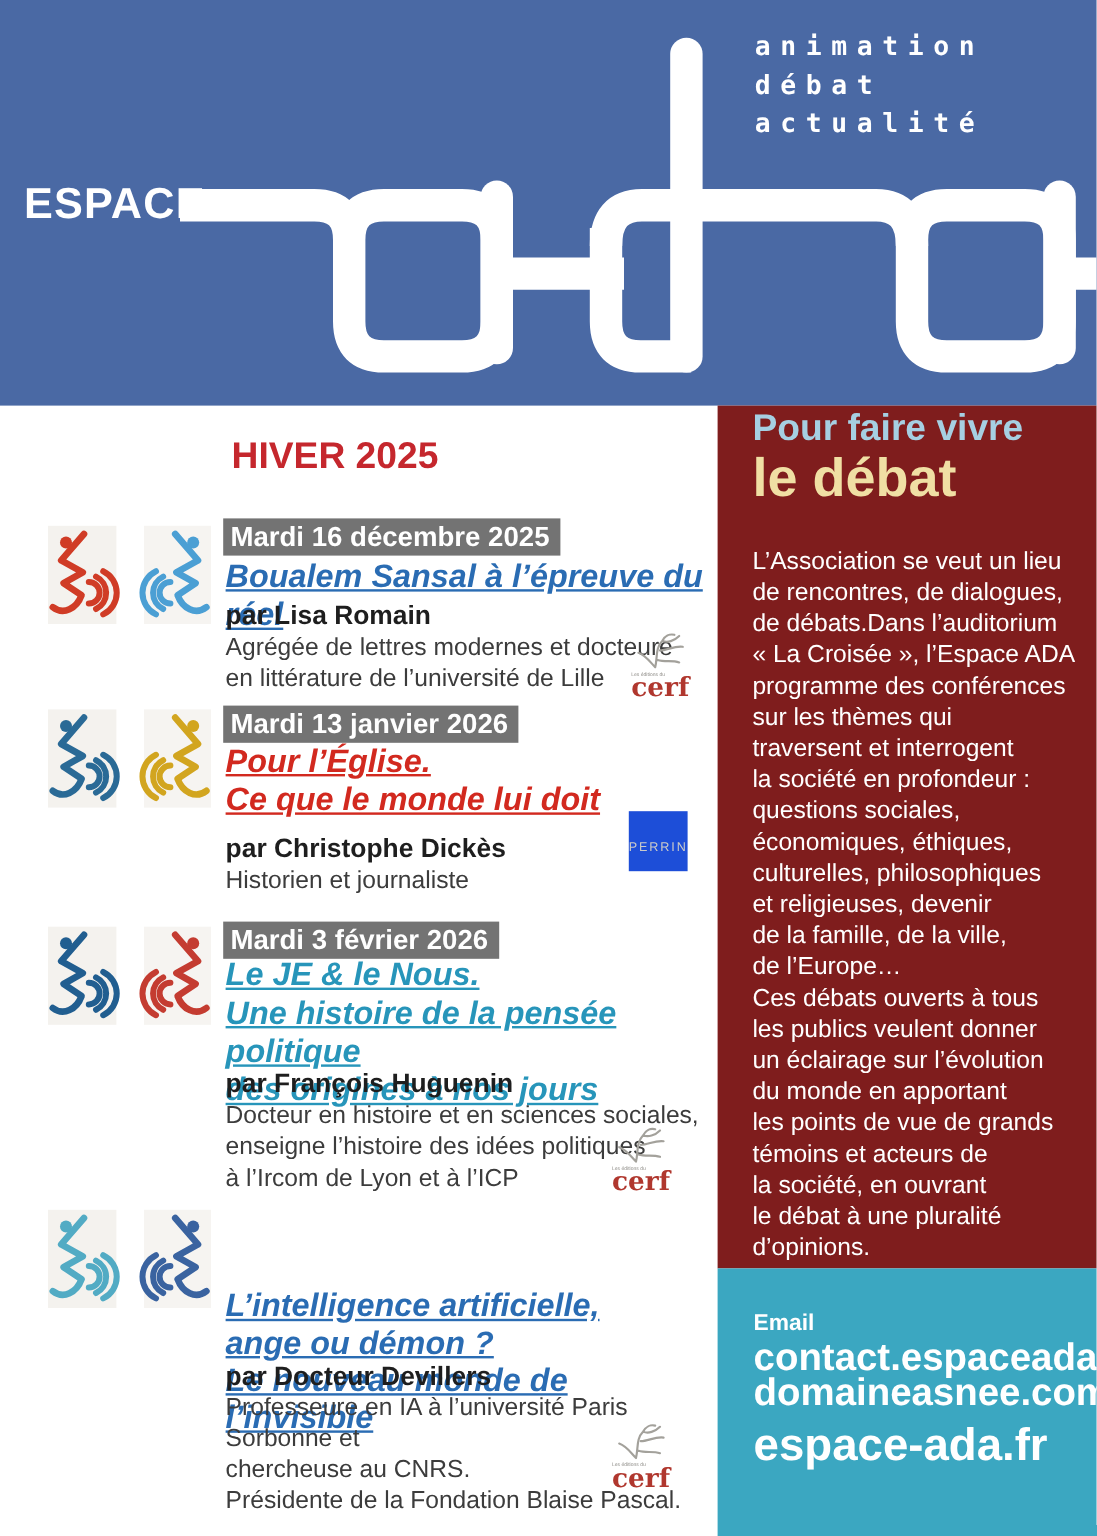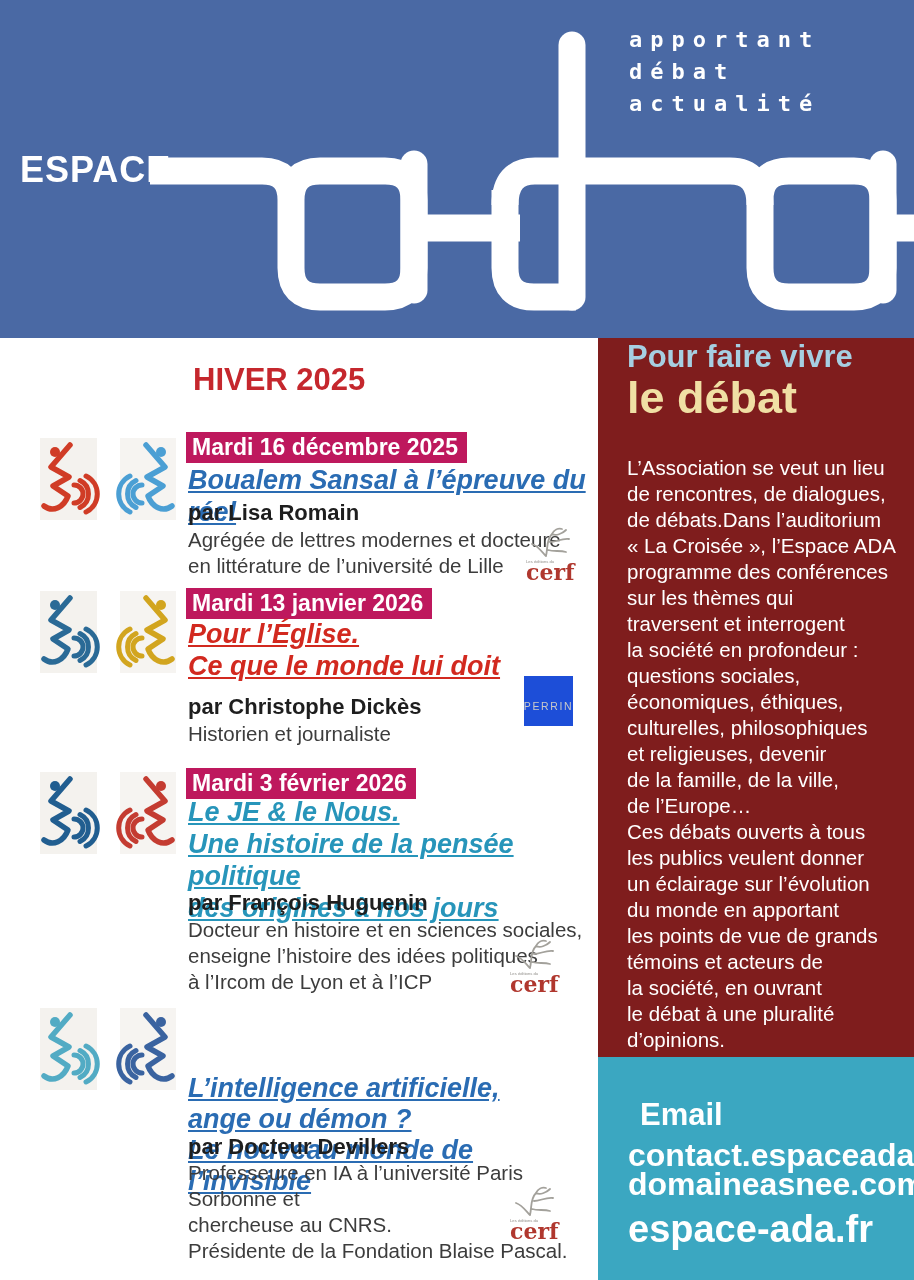--- a/index.html
+++ b/index.html
@@ -17,21 +17,21 @@
            font-size:22px;line-height:32px;letter-spacing:8px;white-space:pre-line;}
 
   
   .season{position:absolute;left:193px;top:355px;color:#c5272d;font-size:31px;font-weight:800;
           line-height:50px;margin:0;}
   .event{position:absolute;left:0;width:598px;}
   .e1{top:430px;height:160px;}
   .e2{top:586px;height:175px;}
   .e3{top:766px;height:235px;}
   .e4{top:1003px;height:245px;}
-  .badge{position:absolute;left:186px;top:2px;display:inline-block;background:#be185d;color:#ffffff;
+  .badge{position:absolute;left:186px;top:2px;display:inline-block;background:#737373;color:#ffffff;
          font-size:23px;font-weight:bold;line-height:28px;padding:1px 9px 2px 6px;white-space:nowrap;}
   .etitle{position:absolute;left:188px;margin:0;font-size:27px;font-style:italic;font-weight:bold;
           line-height:32px;white-space:pre-line;text-decoration:underline;}
   .e1 .etitle{top:34px;}
   .e2 .etitle{top:32px;}
   .e3 .etitle{top:30px;}
   .e4 .etitle{top:38px;line-height:31px;}
   .speaker{position:absolute;left:188px;margin:0;font-size:22px;font-weight:bold;color:#1e1e1e;
            line-height:26px;}
   .e1 .speaker{top:70px;}
@@ -60,21 +60,21 @@
   
   .sidebar{position:absolute;left:598px;top:338px;width:316px;height:719px;background:#7f1d1d;
            box-sizing:border-box;padding:2px 16px 0 29px;}
   .side-h1{margin:0;color:#a6cfe2;font-size:31px;font-weight:bold;line-height:34px;}
   .side-h2{margin:0;color:#f0dfa4;font-size:45px;font-weight:bold;line-height:48px;}
   .side-body{margin:33px 0 0 0;color:#ffffff;font-size:20.5px;line-height:26px;white-space:pre-line;}
 
   
   .contact{position:absolute;left:598px;top:1057px;width:316px;height:223px;background:#3ba7c1;
            box-sizing:border-box;padding:31px 10px 0 30px;color:#ffffff;}
-  .email-label{margin:12px;font-size:31px;font-weight:bold;line-height:29px;}
+  .email-label{margin:0;font-size:19px;font-weight:bold;line-height:29px;}
   .email{margin:0;font-size:32px;font-weight:bold;line-height:29px;white-space:pre-line;}
   .website{margin:9px 0 0 0;font-size:38px;font-weight:bold;line-height:42px;}
 </style>
 </head>
 <body>
 
 <div class="page">
 
   <div class="header">
     <svg class="logo-svg" width="914" height="338" viewBox="0 0 914 338">
@@ -85,21 +85,21 @@
         <path d="M 505 190 L 505 268 Q 505 297 534 297 L 576 297"></path>
         <path d="M 505 205 Q 505 171 535 171 L 730 171 Q 760 171 760 205"></path>
         <path stroke-linecap="round" d="M 572 45 V 297"></path>
         <path d="M 760 200 L 760 268 Q 760 297 789 297 L 854 297 Q 883 297 883 268 L 883 200 Q 883 171 854 171 L 789 171 Q 760 171 760 200"></path>
         <path stroke-linecap="round" d="M 883 164 V 290"></path>
         <path d="M 880 228 H 914"></path>
       </g>
     </svg>
     <span class="sr">ada</span>
     <div class="brand">ESPACE</div>
-    <div class="tagline">apportant
+    <div class="tagline">animation
 débat
 actualité</div>
   </div>
 
   <h1 class="season">HIVER 2025</h1>
 
   <section class="event e1">
     <svg class="faces" width="136" height="84" viewBox="0 0 136 84">
       <rect x="0" y="0" width="57" height="82" fill="#f4f2ee"></rect>
       <rect x="80" y="0" width="56" height="82" fill="#f6f4f1"></rect>

